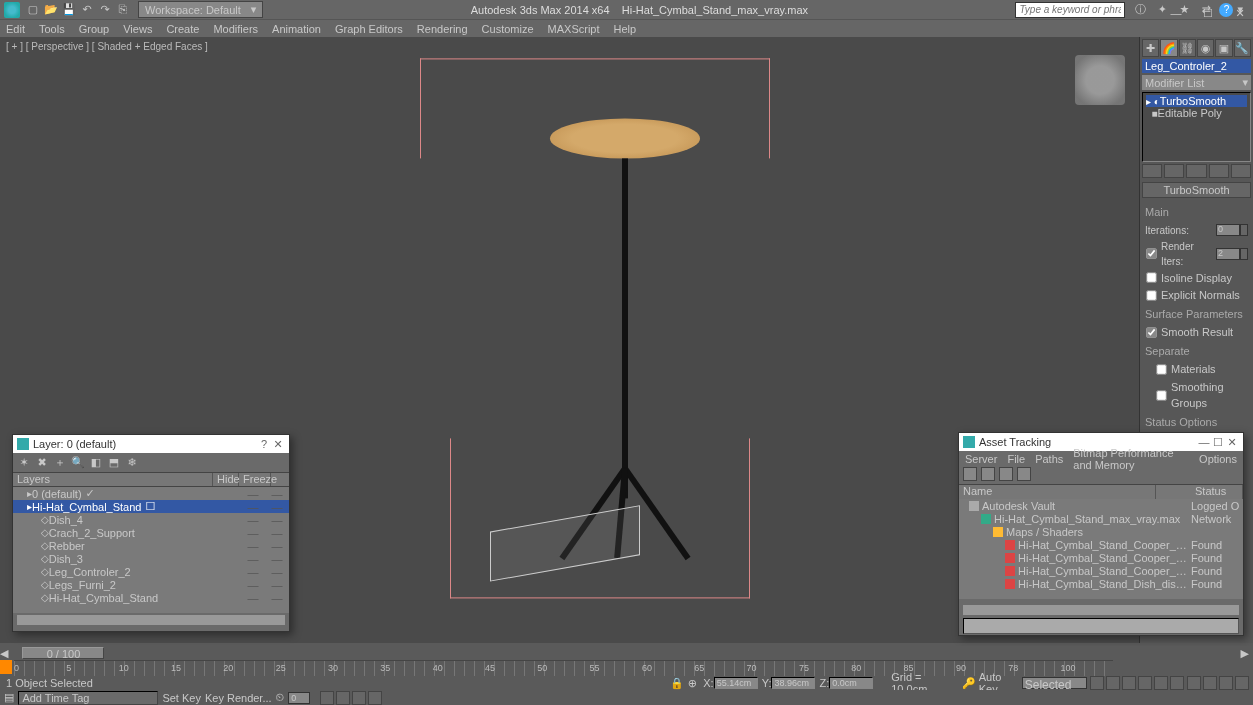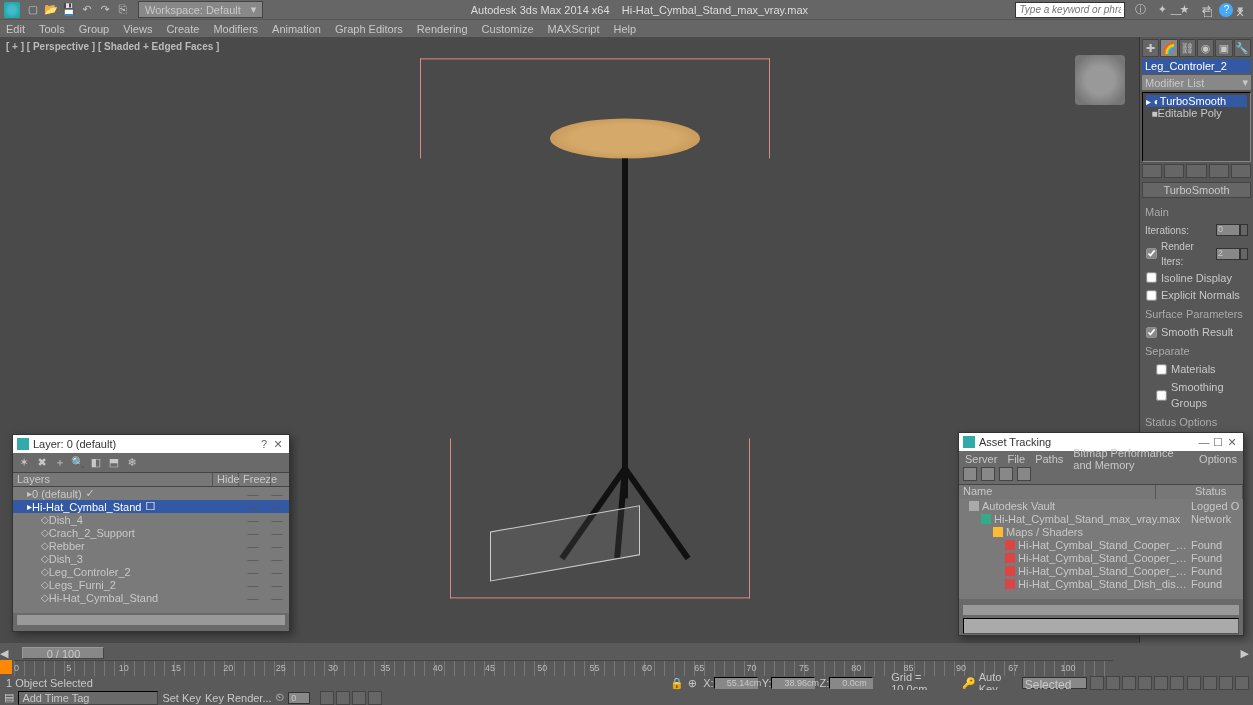--- a/index.html
+++ b/index.html
@@ -20,21 +20,21 @@
   .search-box input { width: 100%; border: none; font-size: 10px; font-style: italic; padding: 0 3px; color: #888; }
   .tb-right-icons { display: flex; gap: 4px; margin: 0 6px; }
   .help-icon { width: 14px; height: 14px; border-radius: 50%; background: #4af; color: #fff; display: flex; align-items: center; justify-content: center; font-size: 10px; }
   
   
   .menubar { height: 18px; background: #666; border-top: 1px solid #555; display: flex; align-items: center; padding: 0 6px; }
   .menubar span { margin-right: 14px; cursor: pointer; }
   
   
   .viewport { position: absolute; left: 0; right: 114px; top: 37px; bottom: 62px; background: #4a4a4a; }
-  .vp-label { position: absolute; left: 6px; top: 4px; color: #bbb; font-size: 10px; font-weight: bold; }
+  .vp-label { position: absolute; left: 6px; top: 4px; color: #bbb; font-size: 10px; }
   .stats { position: absolute; left: 30px; top: 22px; color: #d4a94a; font-size: 10px; line-height: 1.4; }
   .stats table td:first-child { padding-right: 6px; }
   .stats table td:nth-child(2) { text-align: right; min-width: 40px; }
   .viewcube { position: absolute; right: 14px; top: 18px; width: 50px; height: 50px; background: radial-gradient(circle,#bbb 40%,#888 80%); border-radius: 4px; opacity: .7; }
   
   
   .scene { position: absolute; left: 50%; top: 50%; transform: translate(-50%,-52%); width: 700px; height: 580px; }
   .bbox { position: absolute; border: 1px solid #d88; }
   .bbox.top { left: 200px; top: 20px; width: 350px; height: 100px; border-bottom: none; }
   .bbox.bot { left: 230px; top: 400px; width: 300px; height: 160px; border-top: none;}
@@ -114,21 +114,21 @@
   .ruler { position: absolute; left: 14px; right: 140px; top: 0; height: 16px; background: repeating-linear-gradient(90deg, #777 0, #777 1px, transparent 1px, transparent 10px); border-top: 1px solid #444;}
   .ruler .ticks { display: flex; position: absolute; left: 0; right: 0; top: 2px; }
   .ruler .ticks span { flex:1; color: #bbb; font-size: 9px; }
   .track .curve-btn { position: absolute; left: 0; top: 0; width: 12px; height: 14px; background: #f80; }
   
   
   .status1 { position: absolute; left: 0; right: 0; bottom: 15px; height: 14px; background: #5a5a5a; display: flex; align-items: center; font-size: 10px; padding: 0 4px; gap: 4px;}
   .status1 .sel-info { flex: 0 0 662px; padding-left: 2px;}
   .status1 .lock { width: 12px; }
   .status1 .coord { display: flex; align-items: center; }
-  .status1 .coord .cv { width: 44px; height: 12px; background: #888; border: 1px inset #333; margin-right: 4px; font-size: 9px; padding: 0 12px;}
+  .status1 .coord .cv { width: 44px; height: 12px; background: #888; border: 1px inset #333; margin-right: 4px; font-size: 9px; padding: 0 2px;}
   .status1 .grid { margin-left: 10px;}
   .status1 .right-controls { margin-left: auto; display: flex; gap: 3px; align-items: center;}
   .status1 .dd-sel { width: 72px; height: 12px; background: #888; border: 1px solid #333; font-size: 12px; padding: 0 2px;}
   .nav-icons { display: flex; gap: 2px; }
   .nav-icons .ni { width: 14px; height: 14px; background: #666; border: 1px solid #444;}
   
   .status2 { position: absolute; left: 0; right: 0; bottom: 0; height: 15px; background: #5a5a5a; display: flex; align-items: center; font-size: 10px; padding: 0 4px; gap: 4px;}
   .status2 .prompt { flex: 0 0 670px; background: #6a6a6a; border: 1px inset #444; padding: 0 3px;}
   .status2 .timetag { flex: 0 0 140px; background: #6a6a6a; border: 1px inset #444; padding: 0 3px;}
   .status2 .spin { width: 22px; height: 12px; background: #888; border: 1px solid #333; font-size: 9px; padding:0 2px; margin-right: 6px;}
@@ -437,21 +437,21 @@
         <span>45</span>
         <span>50</span>
         <span>55</span>
         <span>60</span>
         <span>65</span>
         <span>70</span>
         <span>75</span>
         <span>80</span>
         <span>85</span>
         <span>90</span>
-        <span>67</span>
+        <span>78</span>
         <span>100</span>
       </div>
   </div>
 </div>
 
 <div class="status1">
   <div class="sel-info">1 Object Selected</div>
   <span>🔒</span>
   <span class="lock">⊕</span>
   <div class="coord">

